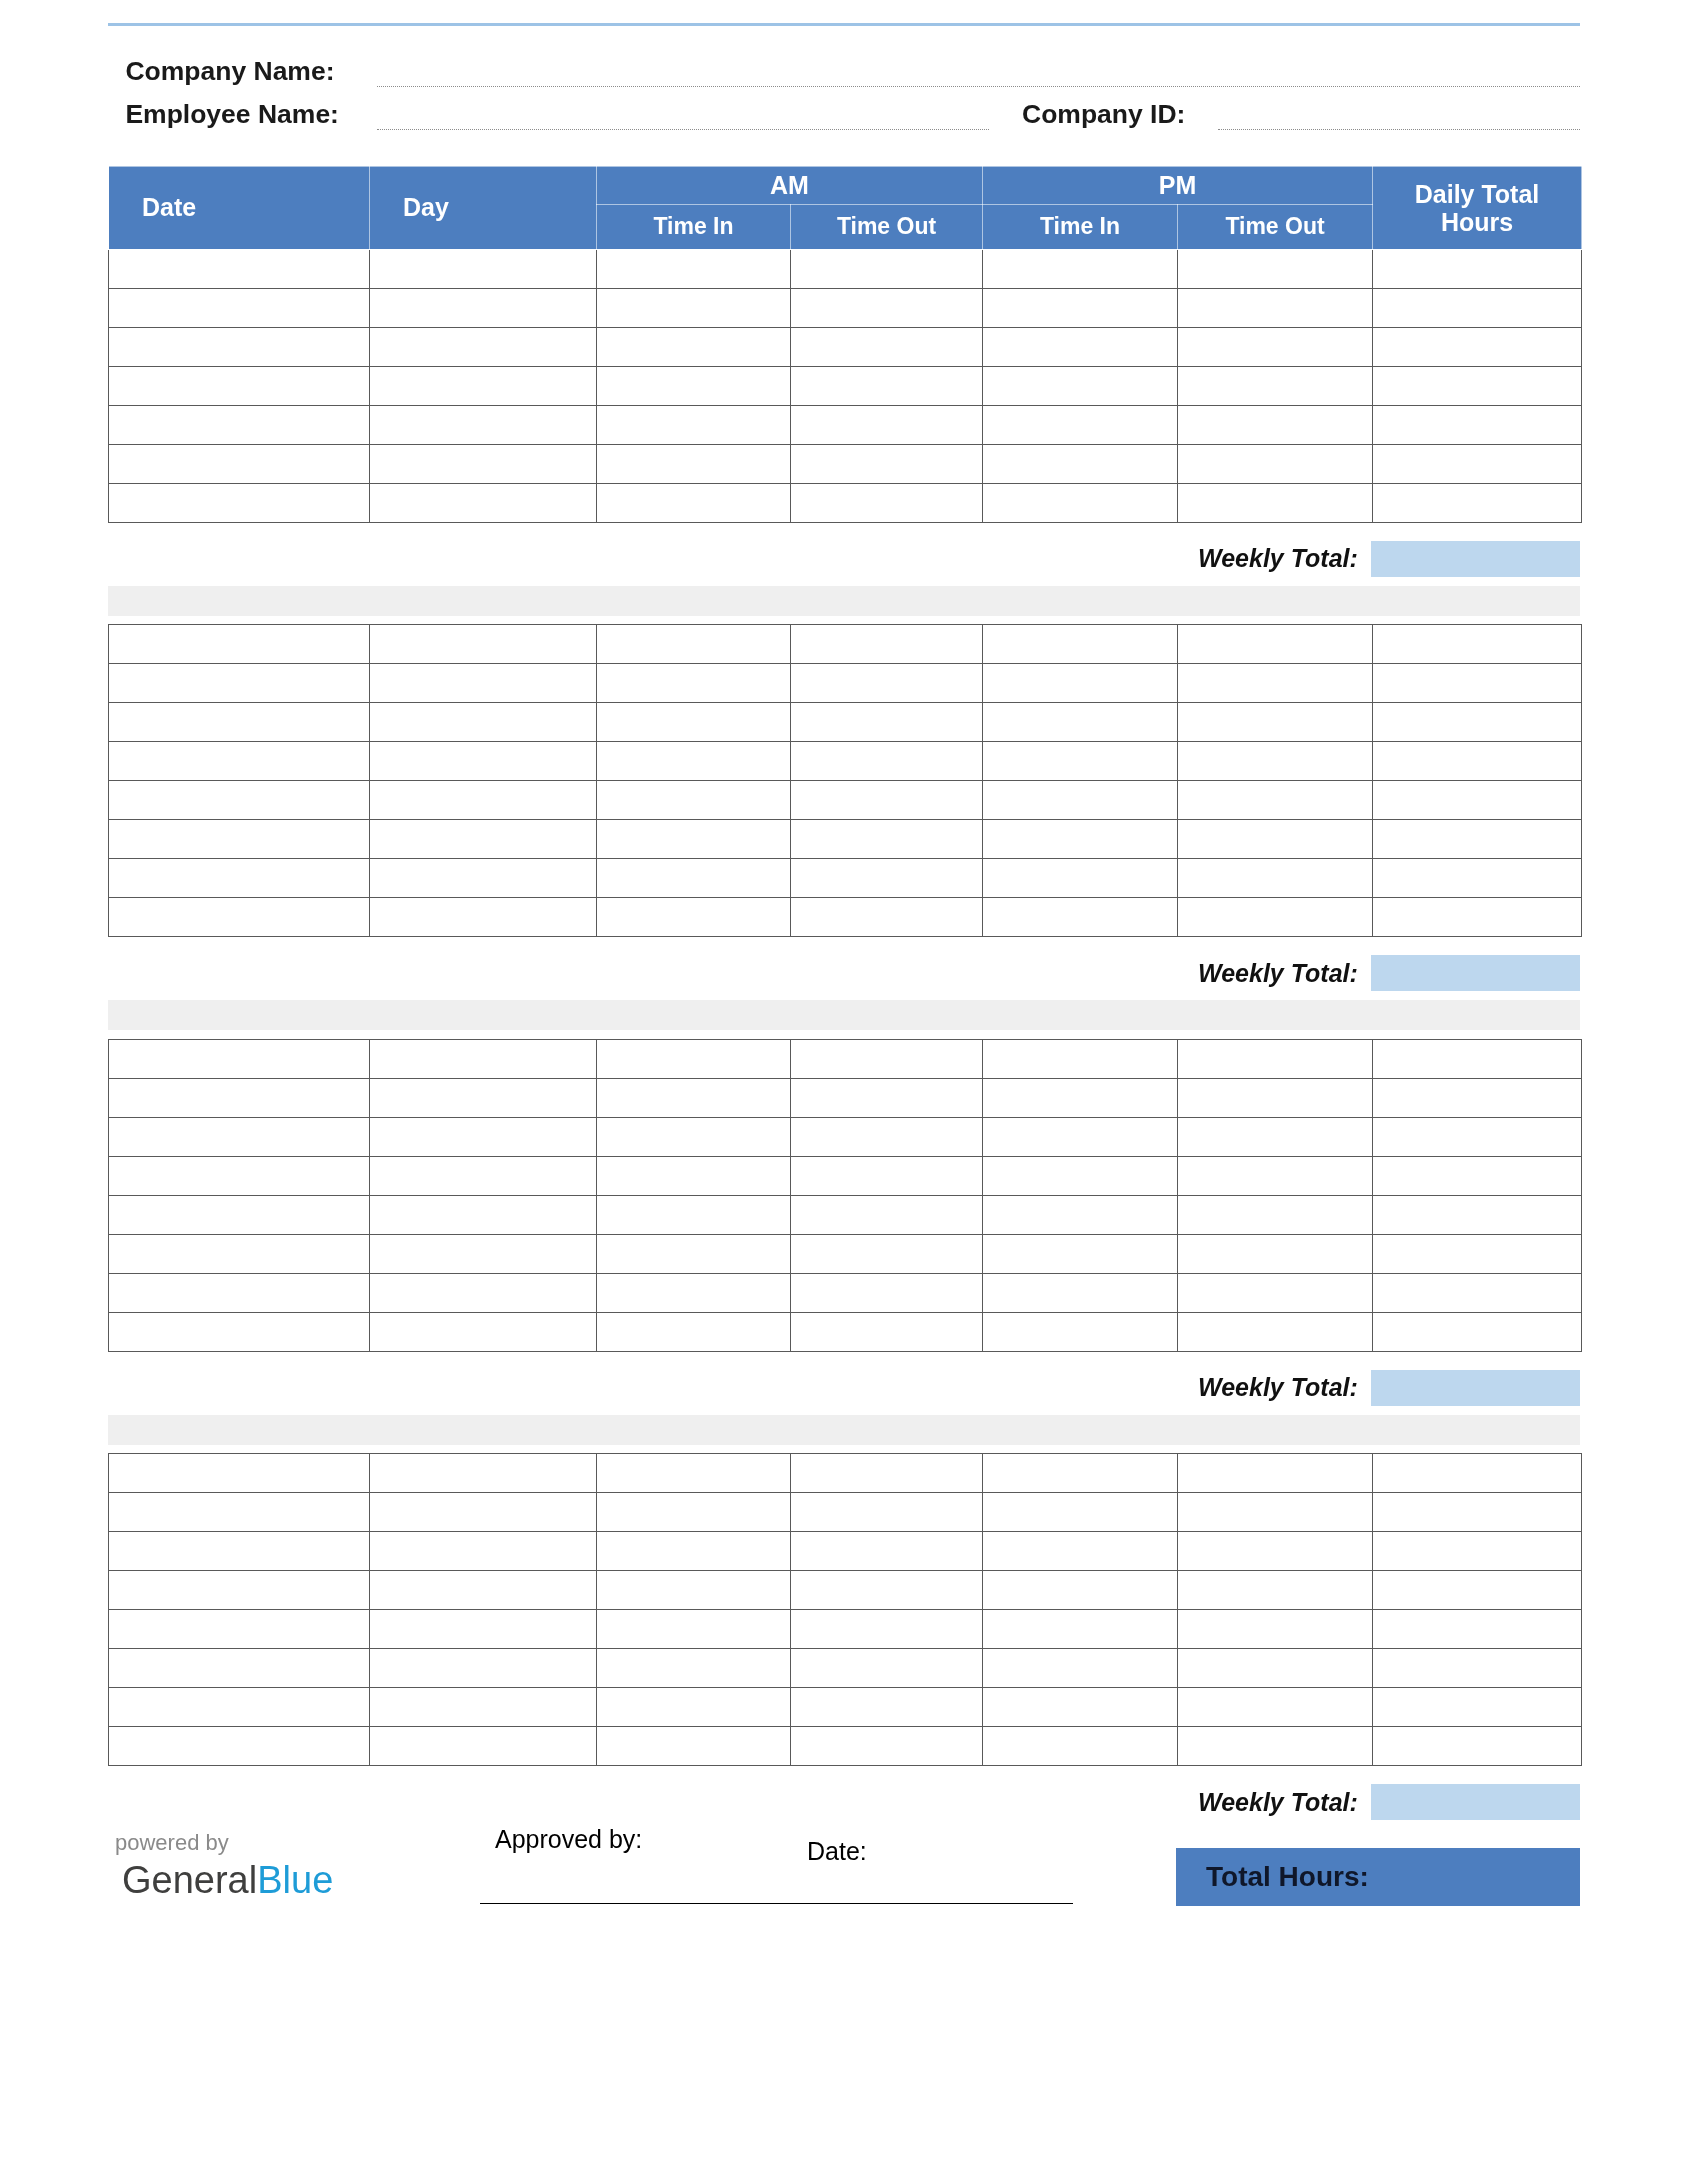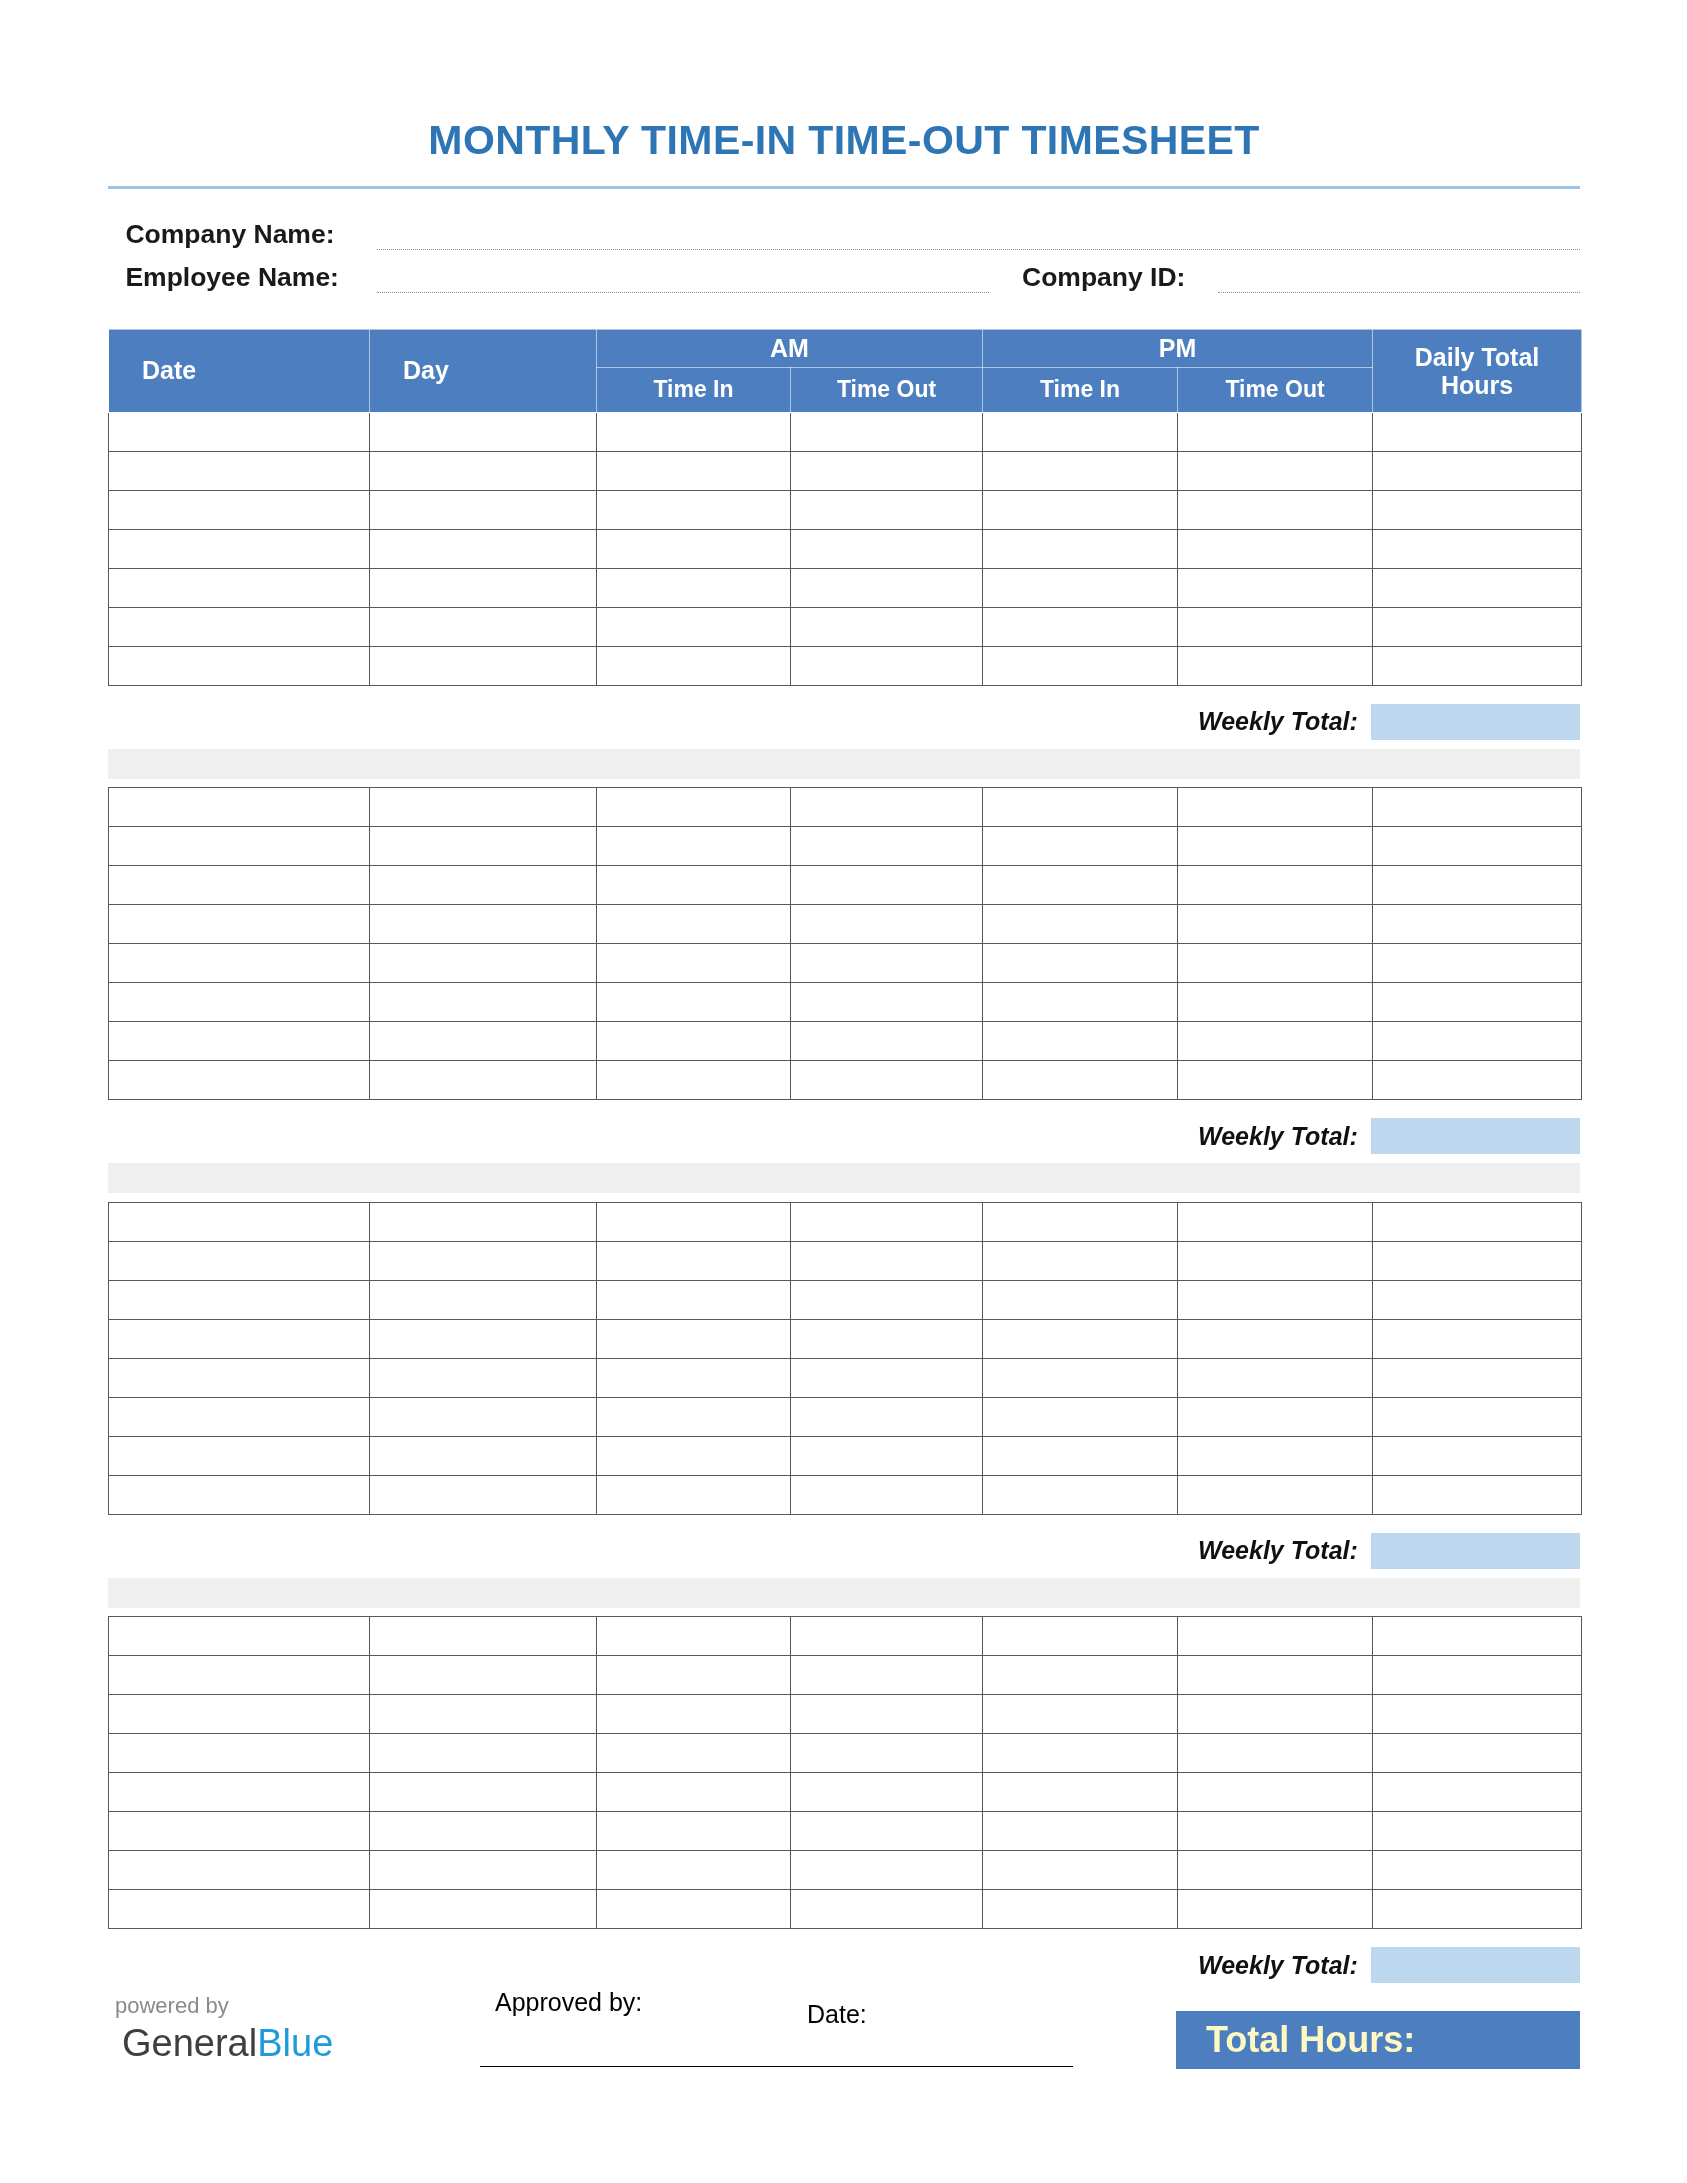--- a/index.html
+++ b/index.html
@@ -194,40 +194,39 @@
     height: 31px;
     border-bottom: 1.7px solid #000000;
   }
   .total-hours-box {
     position: absolute;
     right: 0;
     top: 23px;
     width: 404px;
     height: 58px;
     background: #4d7ebf;
-    color: #fef9c3;
+    color: #0f172a;
     font-weight: bold;
-    font-size: 36px;
+    font-size: 28px;
     display: flex;
     align-items: center;
     padding-left: 30px;
   }
   .total-hours-value {
     margin-left: 16.5px;
     min-width: 99px;
     font-weight: bold;
   }
 </style>
 </head>
 <body>
 
 <div class="page">
   <div class="content">
 
-    <h1 class="title">MONTHLY TIME-IN TIME-OUT TIMESHEET</h1>
     <div class="title-rule"></div>
 
     <div class="form">
       <div class="form-row">
         <span class="flabel w1">Company Name:</span>
         <span class="dotted grow"></span>
       </div>
       <div class="form-row">
         <span class="flabel w1">Employee Name:</span>
         <span class="dotted mid"></span>

